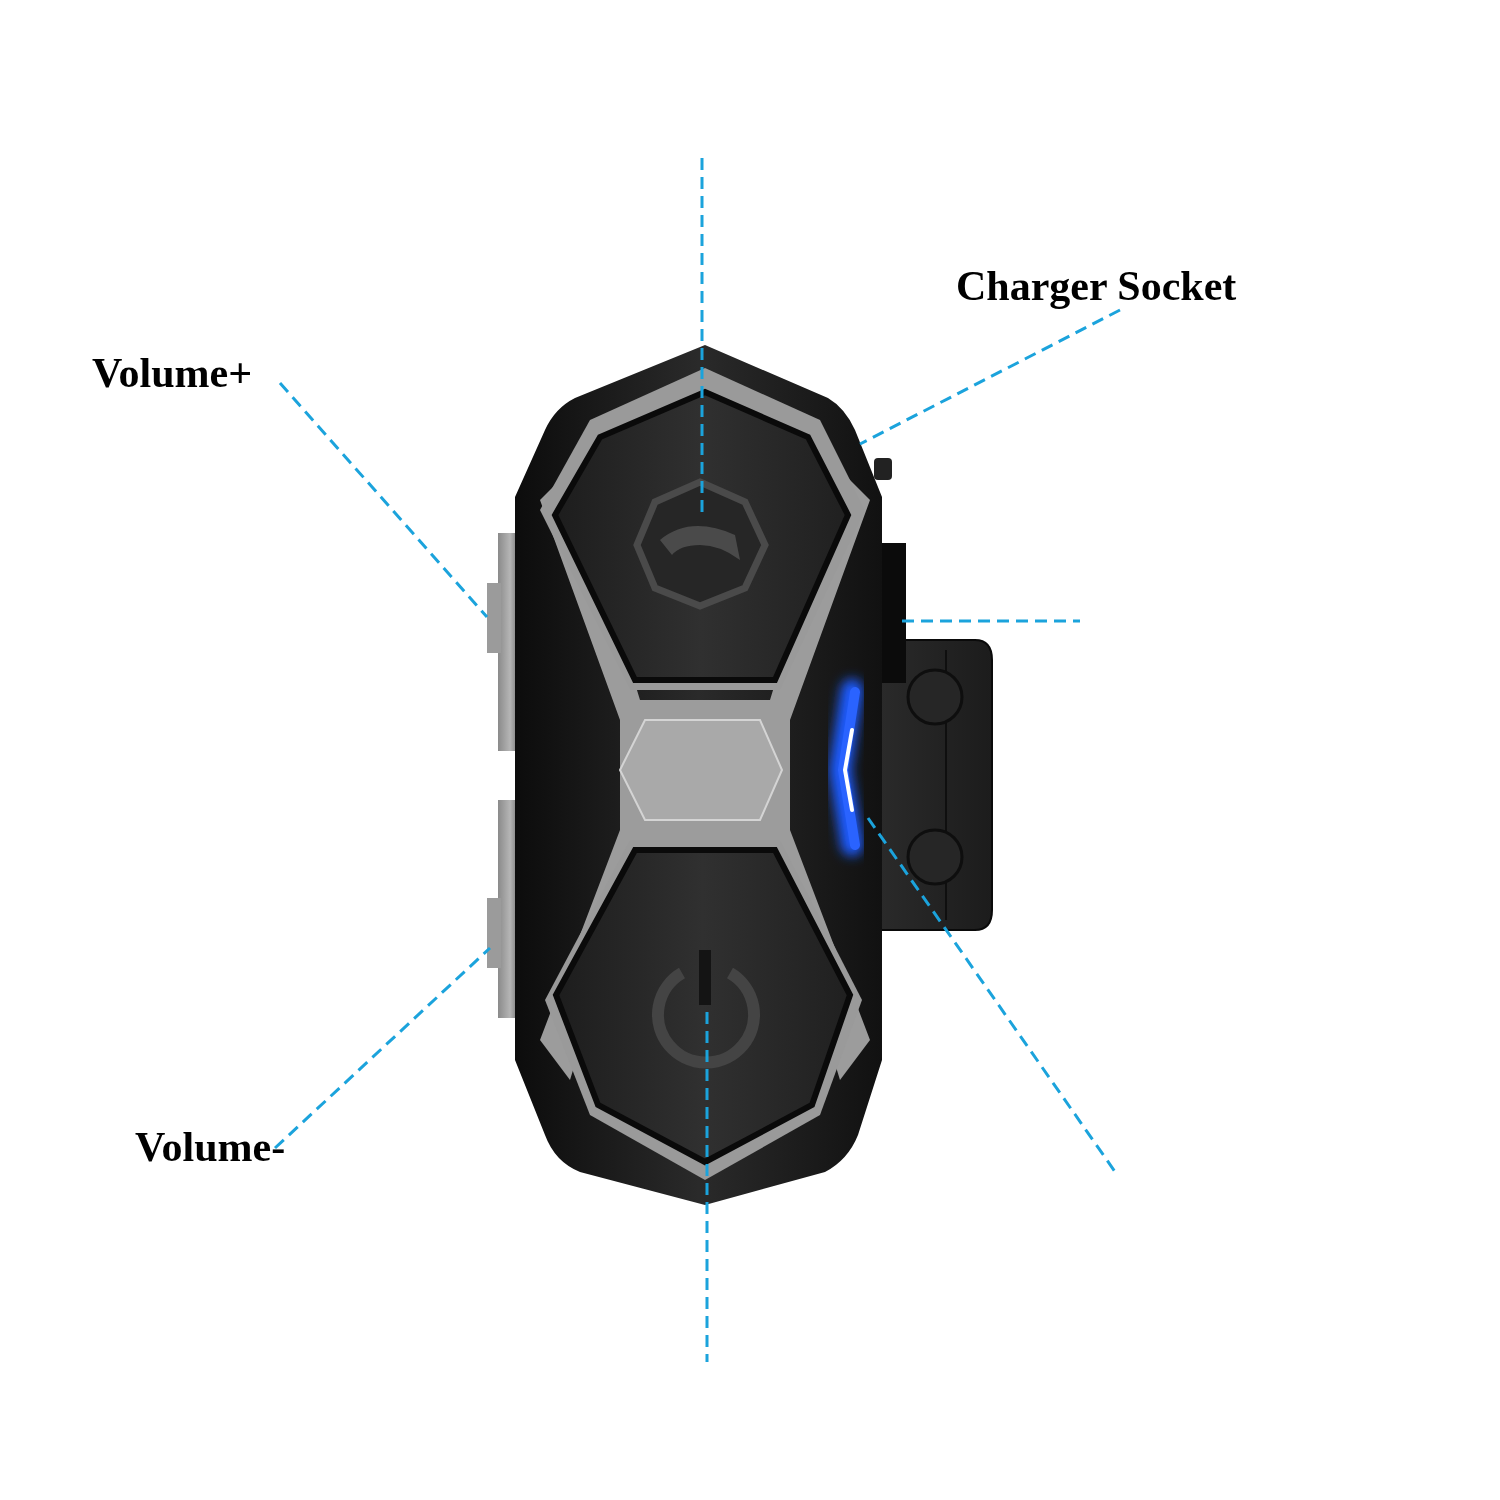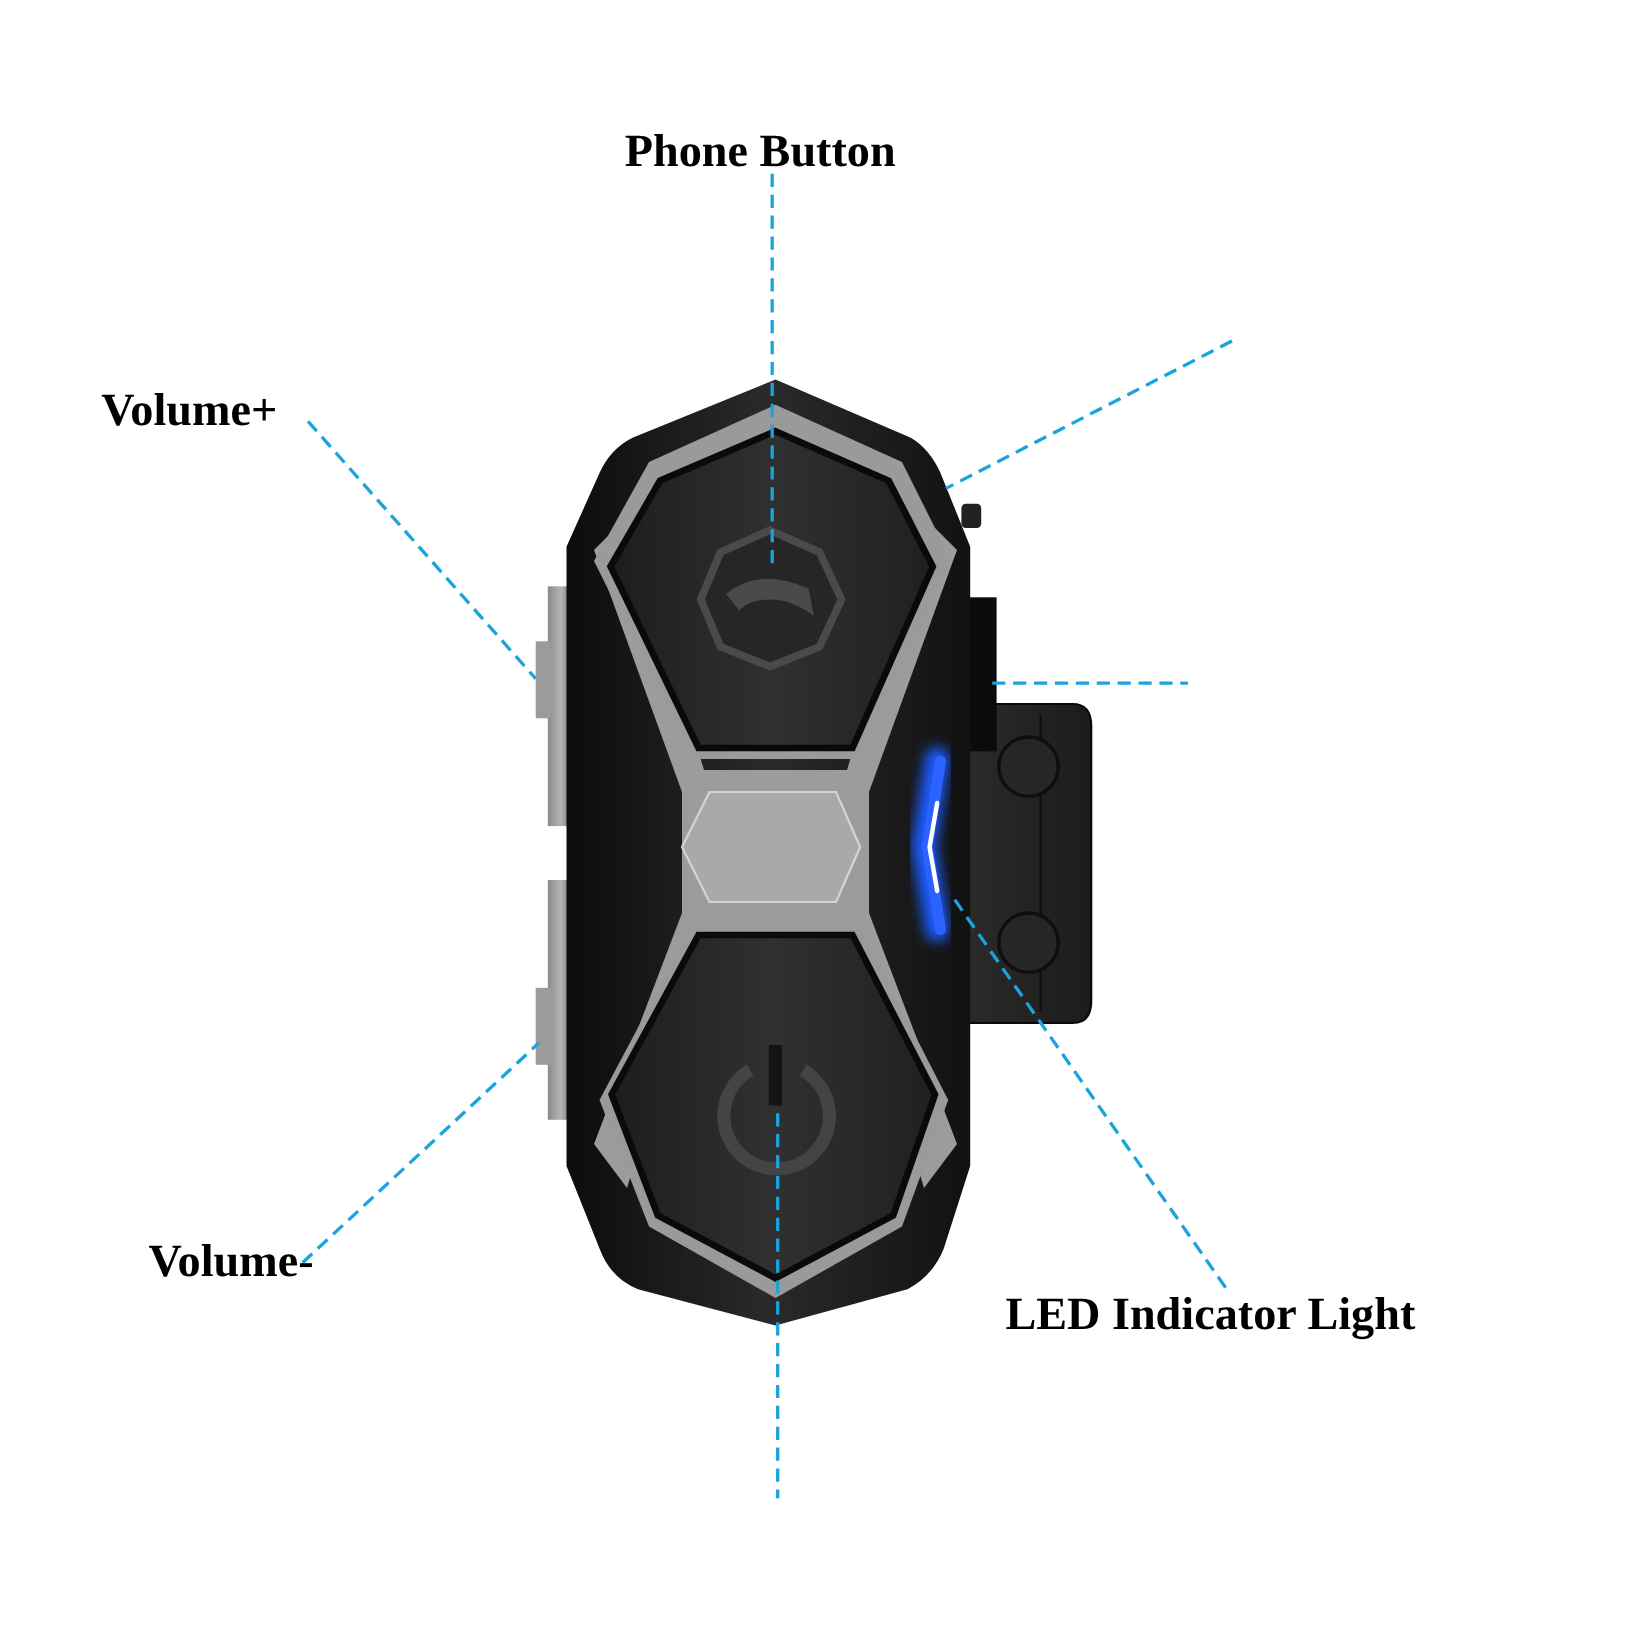--- a/index.html
+++ b/index.html
@@ -107,18 +107,17 @@
       <line x1="702" y1="158" x2="702" y2="518"></line>
       <line x1="1120" y1="310" x2="860" y2="444"></line>
       <line x1="280" y1="383" x2="487" y2="617"></line>
       <line x1="902" y1="621" x2="1080" y2="621"></line>
       <line x1="275" y1="1148" x2="490" y2="948"></line>
       <line x1="868" y1="818" x2="1118" y2="1176"></line>
       <line x1="707" y1="1012" x2="707" y2="1362"></line>
     </g>
   </svg>
 
-  <div class="label" style="left:568px;top:117px;">Phone Button</div>
+  <div class="label" style="left:956px;top:265px;">Charger Socket</div>
   <div class="label" style="left:92px;top:352px;text-align:center;">Volume+</div>
   <div class="label" style="left:94px;top:1126px;margin-left:41px;">Volume-</div>
-  <div class="label" style="left:914px;top:1174px;">LED Indicator Light</div>
 
 </div>
 
 </body></html>

